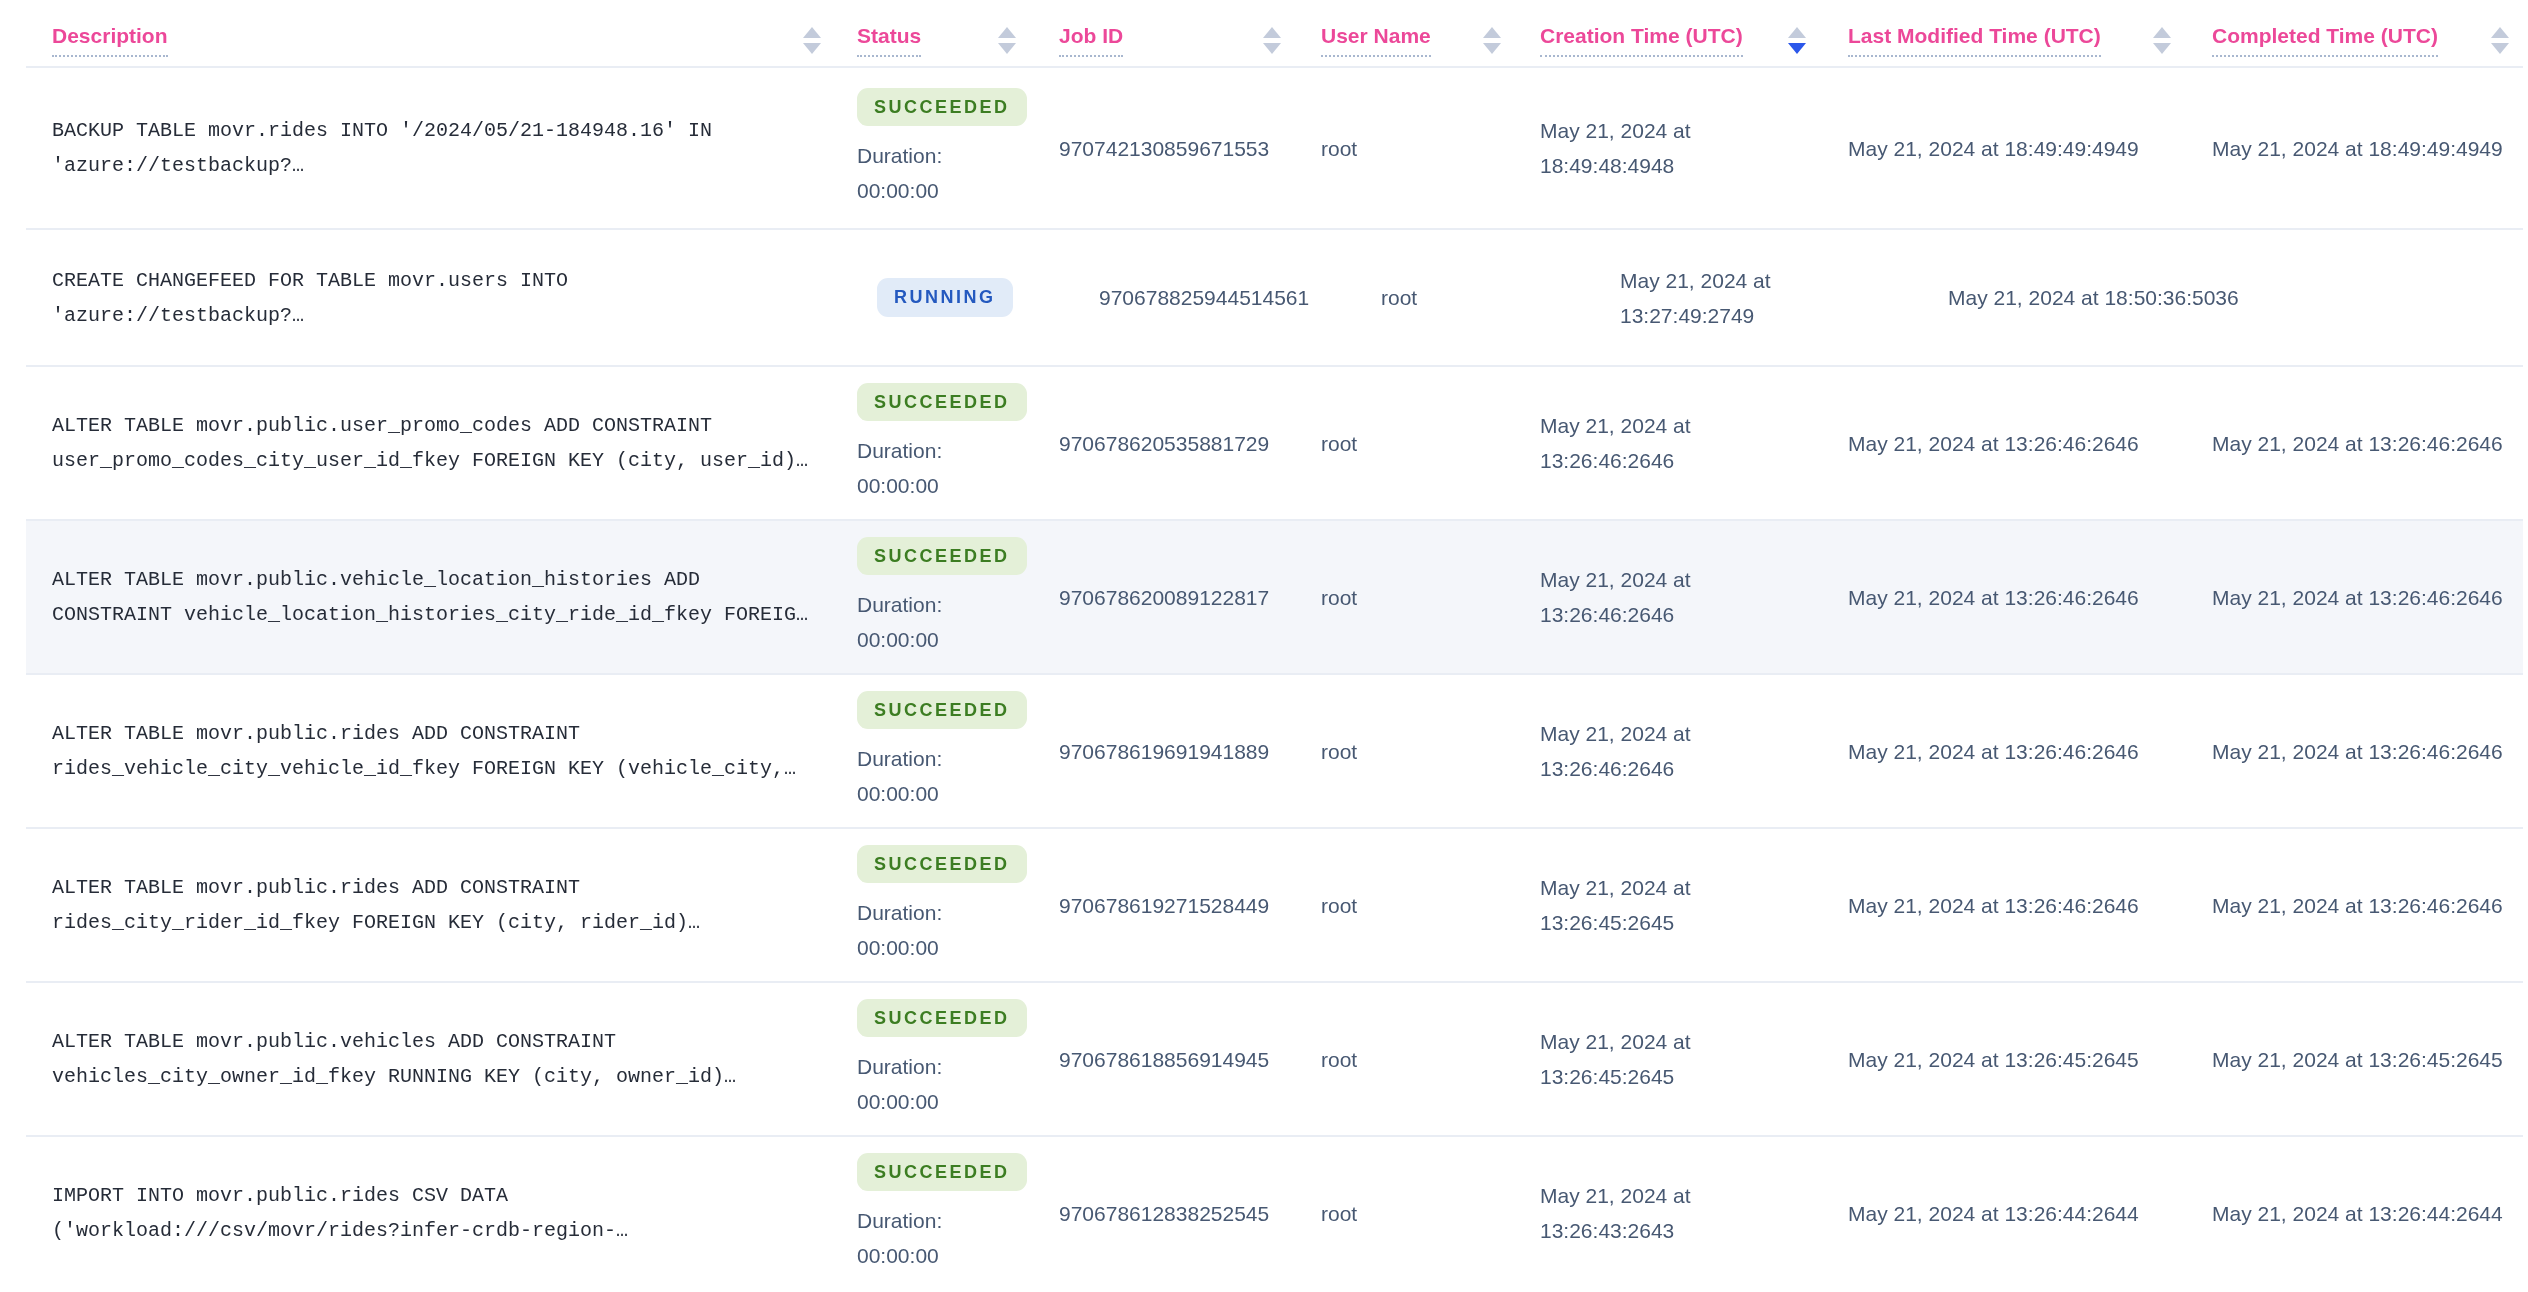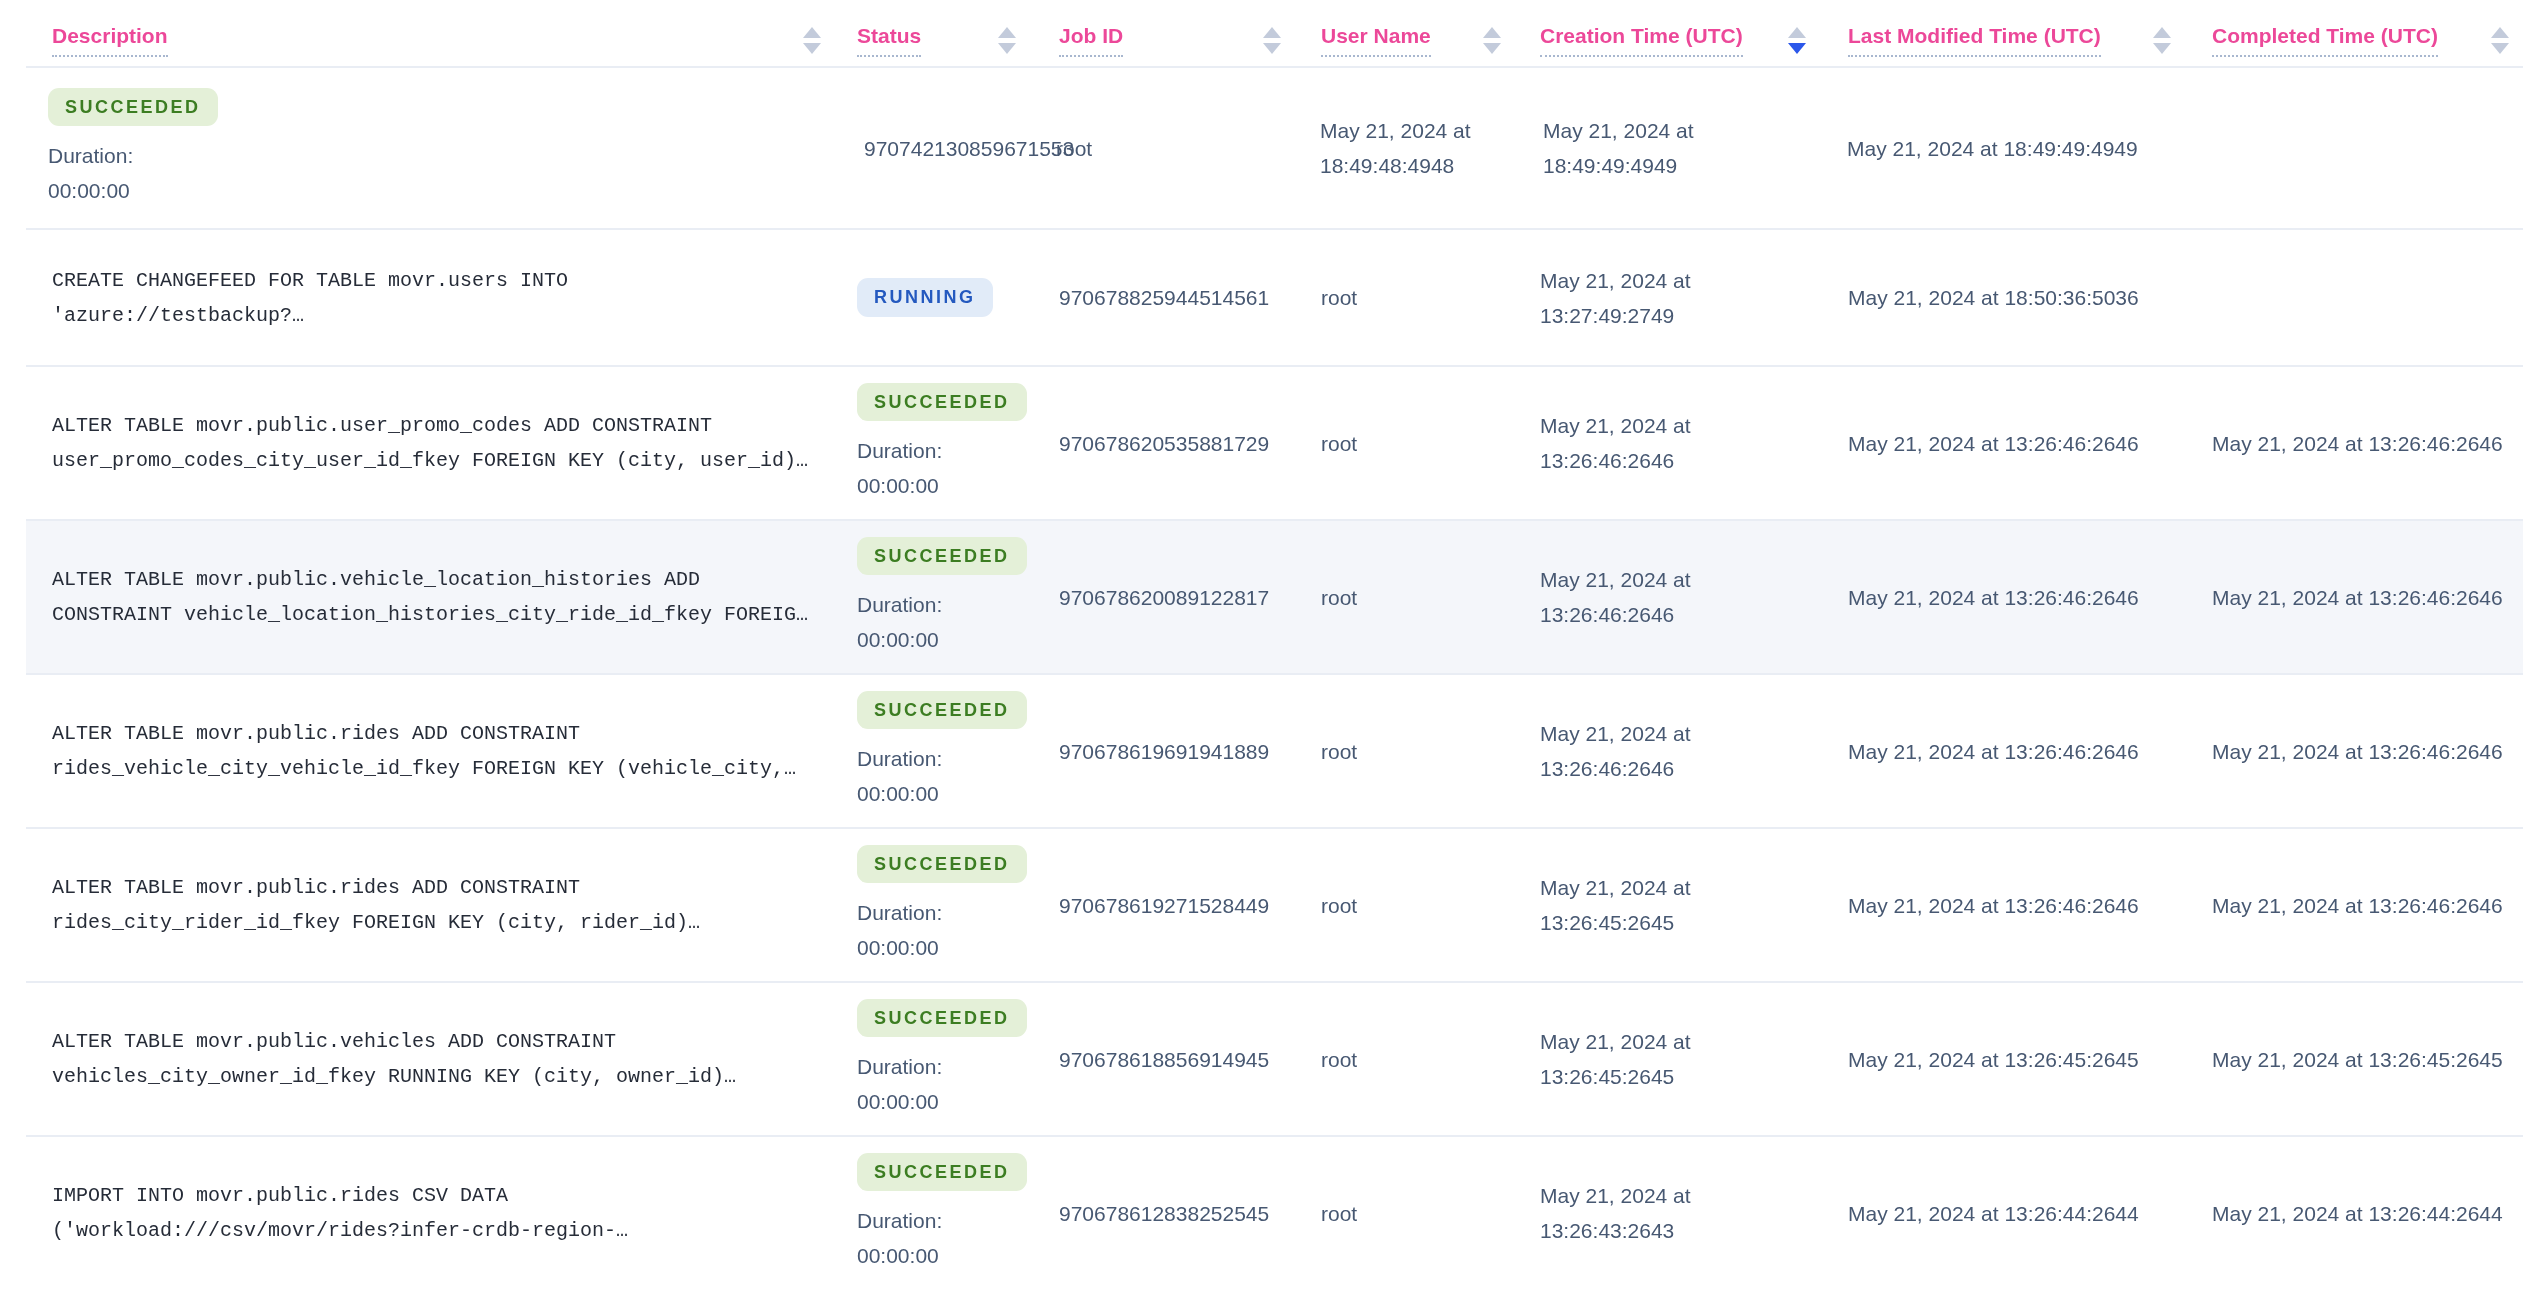--- a/index.html
+++ b/index.html
@@ -26,21 +26,21 @@
   .sort { display:inline-flex; flex-direction:column; align-items:center; margin-left:10px; }
   .tri { width:0; height:0; border-left:9px solid transparent; border-right:9px solid transparent; }
   .tri.up   { border-bottom:11px solid #c3cbdb; margin-bottom:5px; }
   .tri.down { border-top:11px solid #c3cbdb; }
   .tri.down.active { border-top-color:#2b57ea; }
 
   
   .row { align-items:center; cursor:pointer; }
   .row + .row { border-top:2px solid #e9edf4; }
   .row:nth-child(1) { min-height:160px; }
-  .row:nth-child(2) { min-height:137px; }
+  .row:nth-child(2) { min-height:137px;gap:20px; }
   .row:nth-child(n+3) { min-height:154px; }
   .row--highlighted { background:#f4f6fa; }
 
   .cell { padding-right:14px; font-size:21px; line-height:35px; color:#475872; }
   .cell.c-desc { padding-left:26px; padding-right:23px;
     font-family:"Liberation Mono","DejaVu Sans Mono",monospace;
     font-size:20px; line-height:35px; color:#262c38; }
   .cell.c-status { padding-left:22px; }
   .cell.c-jobid  { padding-left:29px; }
   .cell.c-user   { padding-left:26px; }
@@ -109,20 +109,21 @@
       <span class="sort">
           <i class="tri up"></i>
           <i class="tri down"></i>
         </span>
     </div>
   </div>
 
   <div>
 
     <div class="row grid">
+      <div class="cell c-desc">BACKUP TABLE movr.rides INTO '/2024/05/21-184948.16' IN 'azure://testbackup?…</div>
       <div class="cell c-status">
         <span class="badge badge--succeeded">SUCCEEDED</span>
         <div class="dur first">Duration:</div>
         <div class="dur">00:00:00</div>
       </div>
       <div class="cell c-jobid">970742130859671553</div>
       <div class="cell c-user">root</div>
       <div class="cell c-created">May 21, 2024 at 18:49:48:4948</div>
       <div class="cell c-mod">May 21, 2024 at 18:49:49:4949</div>
       <div class="cell c-comp">May 21, 2024 at 18:49:49:4949</div>

